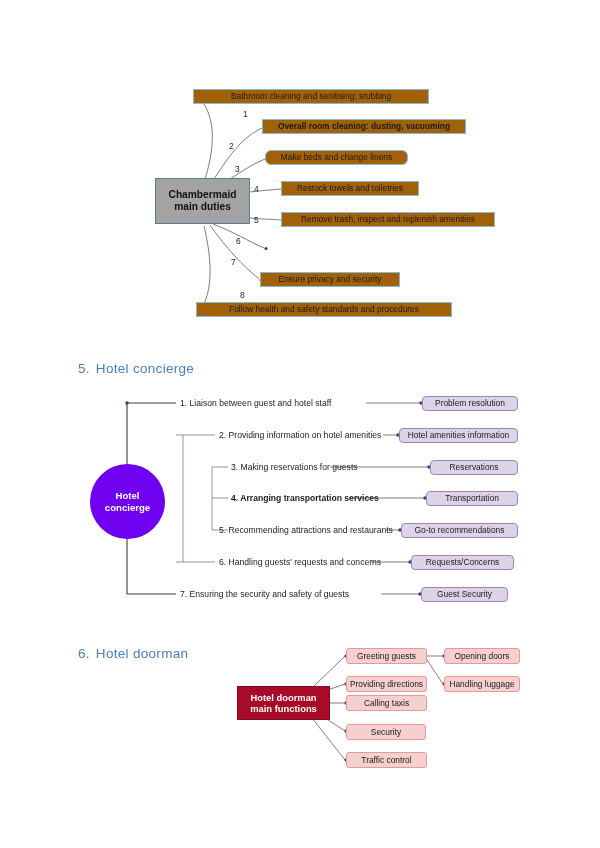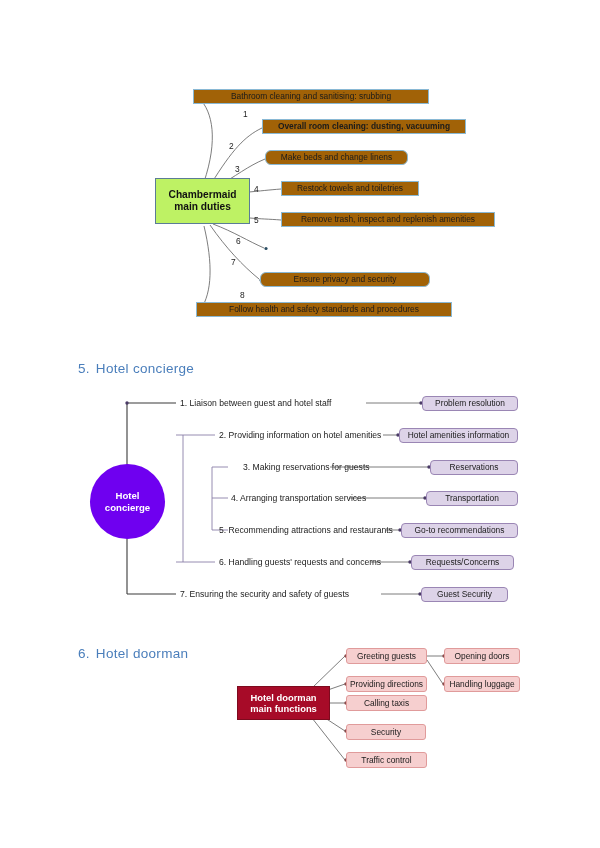--- a/index.html
+++ b/index.html
@@ -65,21 +65,21 @@
     display: flex;
     align-items: center;
     justify-content: center;
     padding: 0 7px;
     height: 15px;
     white-space: nowrap;
   }
   .center-box-blue {
     position: absolute;
     box-sizing: border-box;
-    background: #bef264;
+    background: #a3a3a3;
     border: 1px solid #5b7c96;
     color: #111111;
     font-weight: bold;
     font-size: 10.2px;
     line-height: 12px;
     display: flex;
     flex-direction: column;
     align-items: center;
     justify-content: center;
     text-align: center;
@@ -206,21 +206,21 @@
     <div class="center-box-blue" style="left:155px; top:178px; width:95px; height:46px;">
       <span>Chambermaid</span>
       <span>main duties</span>
     </div>
 
     <div class="blue-box" style="left:193px; top:89px; width:236px;">Bathroom cleaning and sanitising: srubbing</div>
     <div class="blue-box" style="left:262px; top:119px; width:204px;font-weight:bold;">Overall room cleaning: dusting, vacuuming</div>
     <div class="blue-box" style="left:265px; top:150px; width:143px;border-radius:6px;">Make beds and change linens</div>
     <div class="blue-box" style="left:281px; top:181px; width:138px;text-align:right;">Restock towels and toiletries</div>
     <div class="blue-box" style="left:281px; top:212px; width:214px;">Remove trash, inspect and replenish amenities</div>
-    <div class="blue-box" style="left:260px; top:272px; width:170px;border-radius:6px;">Ensure privacy and security</div>
+    <div class="blue-box" style="left:260px; top:272px; width:140px;">Ensure privacy and security</div>
     <div class="blue-box" style="left:196px; top:302px; width:256px;">Follow health and safety standards and procedures</div>
 
     <div class="branch-num" style="left:243px; top:110px;">1</div>
     <div class="branch-num" style="left:229px; top:142px;">2</div>
     <div class="branch-num" style="left:235px; top:165px;">3</div>
     <div class="branch-num" style="left:254px; top:185px;">4</div>
     <div class="branch-num" style="left:254px; top:216px;">5</div>
     <div class="branch-num" style="left:236px; top:237px;">6</div>
     <div class="branch-num" style="left:231px; top:258px;">7</div>
     <div class="branch-num" style="left:240px; top:291px;">8</div>
@@ -274,22 +274,22 @@
       </g>
     </svg>
 
     <div class="concierge-circle" style="left:90px; top:84px; width:75px; height:75px;">
       <span>Hotel</span>
       <span>concierge</span>
     </div>
 
     <div class="branch-label" style="left:180px; top:19px;">1. Liaison between guest and hotel staff</div>
     <div class="branch-label" style="left:219px; top:51px;">2. Providing information on hotel amenities</div>
-    <div class="branch-label" style="left:231px; top:83px;margin-left:12px;">3. Making reservations for guests</div>
-    <div class="branch-label" style="left:231px; top:114px;">4. Arranging transportation services</div>
+    <div class="branch-label" style="left:231px; top:83px;">3. Making reservations for guests</div>
+    <div class="branch-label" style="left:231px; top:114px;font-weight:bold;">4. Arranging transportation services</div>
     <div class="branch-label" style="left:219px; top:146px;">5. Recommending attractions and restaurants</div>
     <div class="branch-label" style="left:219px; top:178px;">6. Handling guests' requests and concerns</div>
     <div class="branch-label" style="left:180px; top:210px;">7. Ensuring the security and safety of guests</div>
 
     <div class="purple-box" style="left:422px; top:16px; width:96px;">Problem resolution</div>
     <div class="purple-box" style="left:399px; top:48px; width:119px;">Hotel amenities information</div>
     <div class="purple-box" style="left:430px; top:80px; width:88px;">Reservations</div>
     <div class="purple-box" style="left:426px; top:111px; width:92px;">Transportation</div>
     <div class="purple-box" style="left:401px; top:143px; width:117px;">Go-to recommendations</div>
     <div class="purple-box" style="left:411px; top:175px; width:103px;">Requests/Concerns</div>

